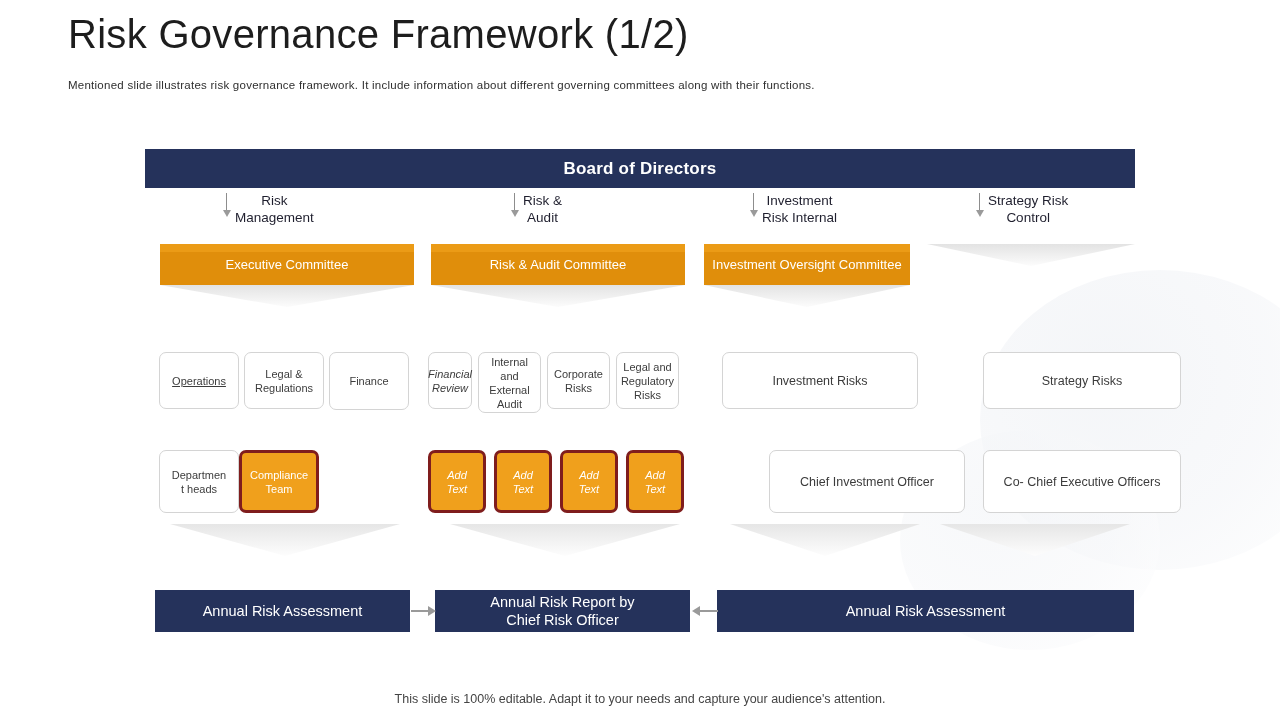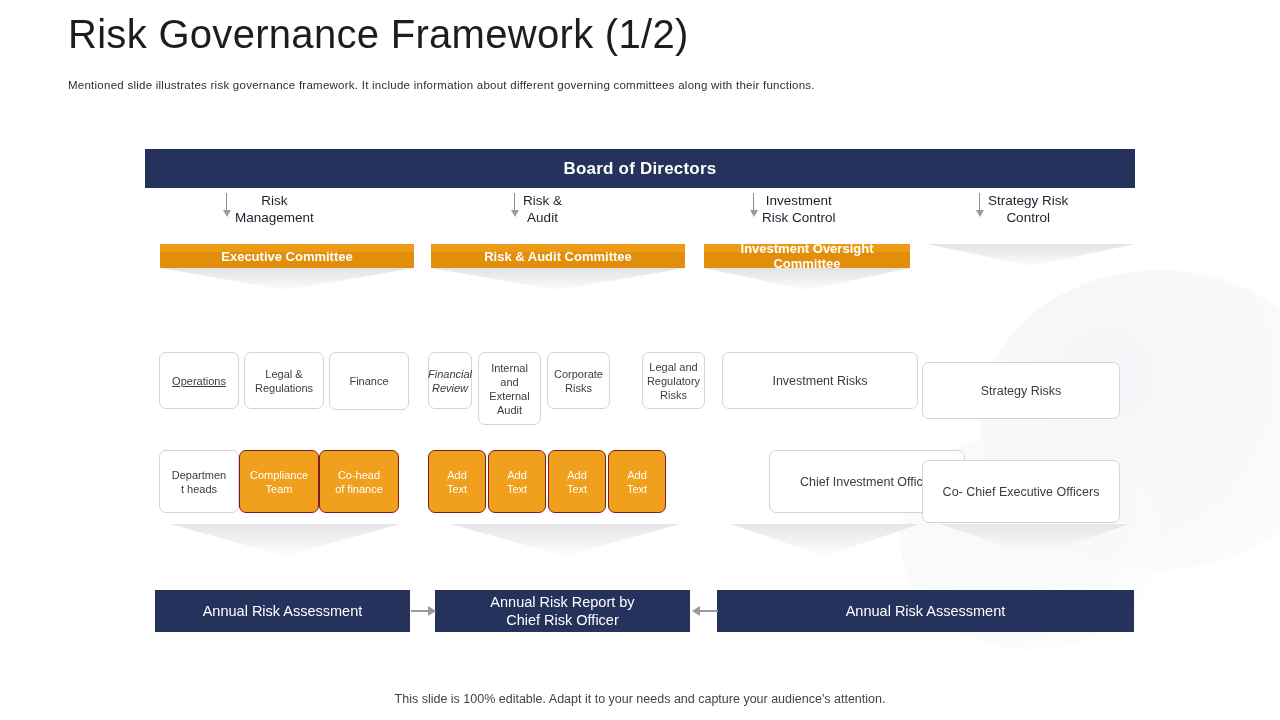--- a/index.html
+++ b/index.html
@@ -111,29 +111,29 @@
   .connector.c3 { left: 749px; }
   .connector.c4 { left: 975px; }
 
   
   .committee {
     position: absolute;
     top: 244px;
   }
   .committee .band {
     position: relative;
-    height: 24px;
+    height: 41px;
     background: #e08e0b;
     display: flex;
     align-items: center;
     justify-content: center;
     text-align: center;
     color: #ffffff;
     font-size: 13px;
-    font-weight: bold;
+    font-weight: normal;
     line-height: 15px;
     padding: 0 8px;
     box-sizing: border-box;
   }
   .committee .band::before {
     content: "";
     position: absolute;
     left: 0; right: 0; top: 0;
     height: 8px;
     background: #eb9b16;
@@ -169,31 +169,31 @@
     padding: 2px 3px;
     white-space: pre-line;
   }
   .fbox.white {
     background: #ffffff;
     border: 1px solid #d4d4d4;
     color: #3c3c3c;
   }
   .fbox.orange {
     background: #f0a01c;
-    border: 1px solid #7f1d1d;
+    border: 3px solid #7f1d1d;
     color: #ffffff;
   }
   .fbox.big { font-size: 12.5px; }
 
   
   .grp { position: absolute; display: flex; }
   .grp.g1 { left: 159px; }
   .grp.g2 { left: 428px; }
   .grp.g3 { left: 722px; }
-  .grp.g4 { left: 922px; margin-top: 10px; }
+  .grp.g4 { left: 983px; }
 
   
   .bchev {
     position: absolute;
     top: 524px;
     height: 32px;
     background: linear-gradient(#e6e6e6, #fdfdfd);
     -webkit-clip-path: polygon(0 0, 100% 0, 50% 100%);
     clip-path: polygon(0 0, 100% 0, 50% 100%);
   }
@@ -275,21 +275,21 @@
 Management</span>
 </div>
 <div class="connector c2">
   <span class="arrow-down"></span>
   <span class="conn-label">Risk &amp;
 Audit</span>
 </div>
 <div class="connector c3">
   <span class="arrow-down"></span>
   <span class="conn-label">Investment
-Risk Control</span>
+Risk Internal</span>
 </div>
 <div class="connector c4">
   <span class="arrow-down"></span>
   <span class="conn-label">Strategy Risk
 Control</span>
 </div>
 
 <div class="committee k1">
   <div class="band">
     <span>Executive Committee</span>
@@ -315,45 +315,43 @@
 
 <div class="boxrow r1 grp g1" style="gap: 5px;">
     <div class="fbox white" style="width: 80px; height: 57px; text-decoration: underline;"><span>Operations</span></div>
     <div class="fbox white" style="width: 80px; height: 57px;"><span>Legal &amp;
 Regulations</span></div>
     <div class="fbox white" style="width: 80px; height: 58px;"><span>Finance</span></div>
   </div>
 <div class="boxrow r1 grp g2" style="gap: 6px;">
     <div class="fbox white" style="width: 44px; height: 57px; font-style: italic;"><span>Financial
 Review</span></div>
-    <div class="fbox white" style="width: 63px; height: 73px; align-items: center;"><span>Internal and
+    <div class="fbox white" style="width: 63px; height: 61px; align-items: center;"><span>Internal and
 External
 Audit</span></div>
     <div class="fbox white" style="width: 63px; height: 57px;"><span>Corporate
 Risks</span></div>
-    <div class="fbox white" style="width: 63px; height: 57px; margin-left: 26px;"><span>Legal and
+    <div class="fbox white" style="width: 63px; height: 57px;"><span>Legal and
 Regulatory
 Risks</span></div>
   </div>
 <div class="boxrow r1 grp g3" style="gap: 6px;">
     <div class="fbox white big" style="width: 196px; height: 57px;"><span>Investment Risks</span></div>
   </div>
 <div class="boxrow r1 grp g4" style="gap: 6px;">
     <div class="fbox white big" style="width: 198px; height: 57px;"><span>Strategy Risks</span></div>
   </div>
 
 <div class="boxrow r2 grp g1" style="">
     <div class="fbox white" style="width: 80px; height: 63px;"><span>Departmen
 t heads</span></div>
     <div class="fbox orange" style="width: 80px; height: 63px;"><span>Compliance
 Team</span></div>
-    <div class="fbox orange" style="width: 80px; height: 63px;"><span>Co-head
-of finance</span></div>
-  </div>
-<div class="boxrow r2 grp g2" style="gap: 2px;">
+  </div>
+<div class="boxrow r2 grp g2" style="gap: 8px; font-style: italic;">
     <div class="fbox orange" style="width: 58px; height: 63px;"><span>Add
 Text</span></div>
     <div class="fbox orange" style="width: 58px; height: 63px;"><span>Add
 Text</span></div>
     <div class="fbox orange" style="width: 58px; height: 63px;"><span>Add
 Text</span></div>
     <div class="fbox orange" style="width: 58px; height: 63px;"><span>Add
 Text</span></div>
   </div>
 <div class="boxrow r2 grp g3" style="gap: 6px; padding-left: 47px;">

